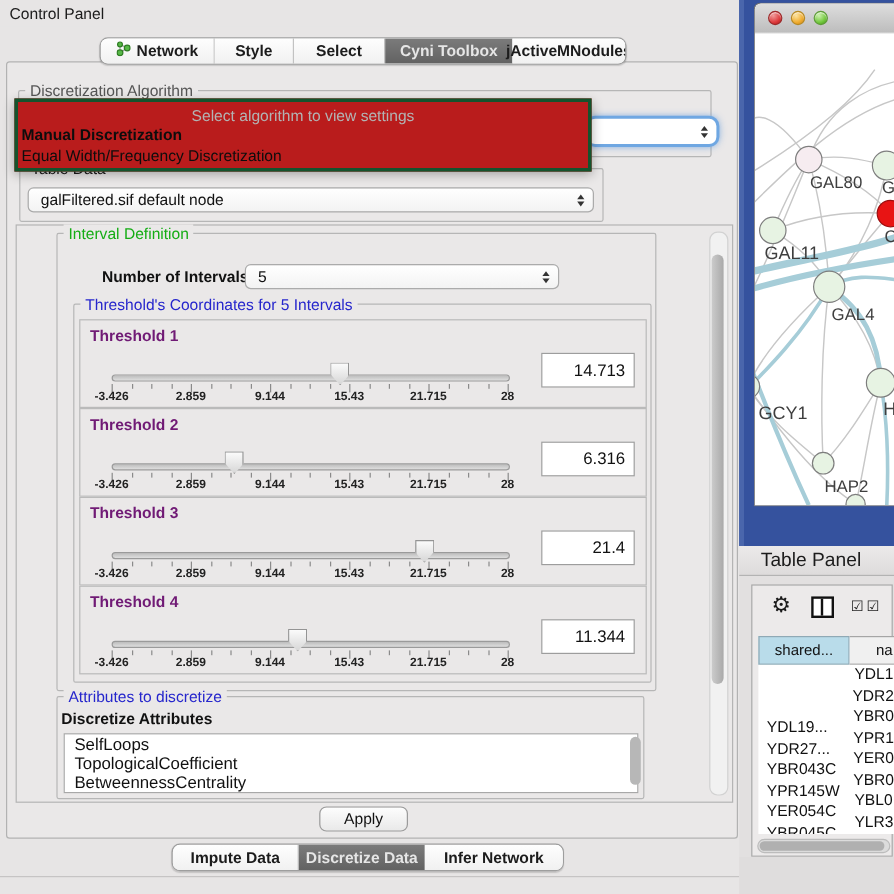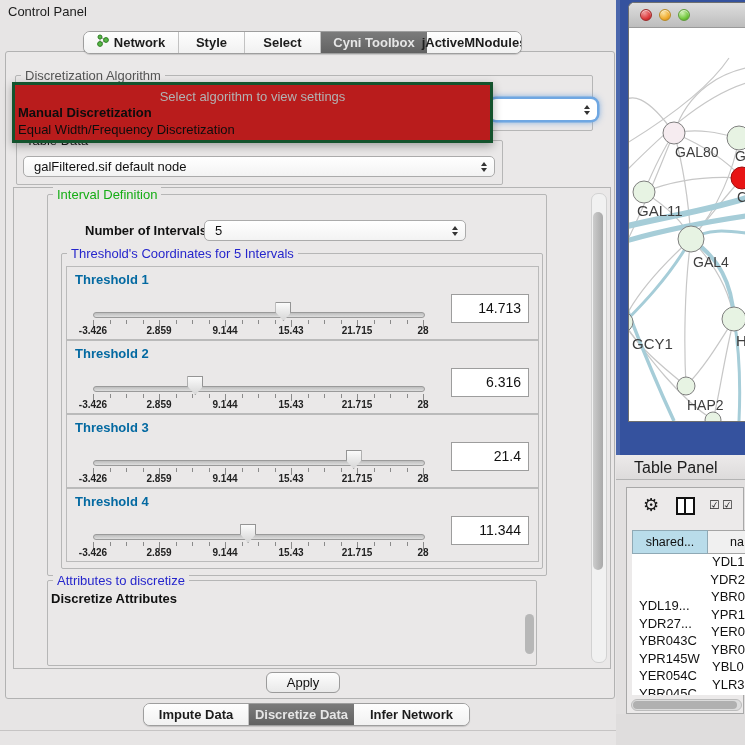--- a/index.html
+++ b/index.html
@@ -41,21 +41,21 @@
   .popup .prompt{position:absolute;top:4px;left:0;width:100%;text-align:center;color:#b3b3b3;font-size:13px;}
   .popup .opt1{position:absolute;top:20px;left:3px;font-size:13px;font-weight:bold;color:#0d0d0d;}
   .popup .opt2{position:absolute;top:37px;left:3px;font-size:13px;color:#0d0d0d;}
   
   .scrollpane{left:12px;top:186px;width:596px;height:480px;background:#eae8e8;border:1px solid #b4b4b4;}
   .vsb{position:absolute;right:3px;top:5px;width:14px;height:468px;background:#f1f1f1;border:1px solid #d2d2d2;border-radius:7px;}
   .vsb .thumb{position:absolute;left:1px;top:18px;width:10px;height:358px;border-radius:6px;
         background:linear-gradient(90deg,#cccccc,#a9a9a9);}
   
   .thr-box{position:absolute;left:4px;width:471px;height:72px;background:#eae8e8;border:1px solid #bababa;}
-  .thr-box .tlabel{position:absolute;left:8px;top:5px;font-size:13px;font-weight:bold;color:#0369a1;}
+  .thr-box .tlabel{position:absolute;left:8px;top:5px;font-size:13px;font-weight:bold;color:#701a75;}
   .thr-track{position:absolute;left:26px;top:45px;width:330px;height:4px;border:1px solid #9a9a9a;border-radius:3px;
         background:linear-gradient(#bdbdbd,#dedede);}
   .thr-thumb{position:absolute;top:35px;width:16px;height:19px;
         background:linear-gradient(#fdfdfd,#d5d5d5);box-shadow:inset 0 0 0 1px #949494;
         clip-path:polygon(0 0,100% 0,100% 52%,50% 100%,0 52%);z-index:2;}
   .tick{position:absolute;width:1px;background:#8a8a8a;}
   .tick.minor{top:53px;height:4px;}
   .tick.major{top:53px;height:7px;}
   .ticklab{position:absolute;top:58px;width:50px;text-align:center;font-size:10px;font-weight:bold;color:#222;}
   .thr-val{position:absolute;right:9px;top:27px;width:69px;height:27px;background:#fff;border:1px solid #9d9d9d;
@@ -305,20 +305,25 @@
               <div class="thr-thumb" style="left: 173.098px;"></div>
               <div class="thr-val">11.344</div>
             </div>
           </div>
       </div>
     </div>
 
     <div class="groupbox" style="left:33px;top:392px;width:488px;height:84px;">
       <span class="gtitle blue">Attributes to discretize</span>
       <span class="abs" style="left:3px;top:10px;font-size:13px;font-weight:bold;color:#111;">Discretize Attributes</span>
+      <div class="attr-list" id="attr-list" style="left:5px;top:30px;width:477px;height:48px;">
+          <div class="it">SelfLoops</div>
+          <div class="it">TopologicalCoefficient</div>
+          <div class="it">BetweennessCentrality</div>
+        </div>
       <span class="attr-sb" style="top:33px;"></span>
     </div>
 
     <div class="vsb">
         <span class="thumb"></span>
       </div>
   </div>
 
   <div class="btn" style="left:260px;top:620px;width:72px;height:19px;line-height:19px;">Apply</div>
 </div>

